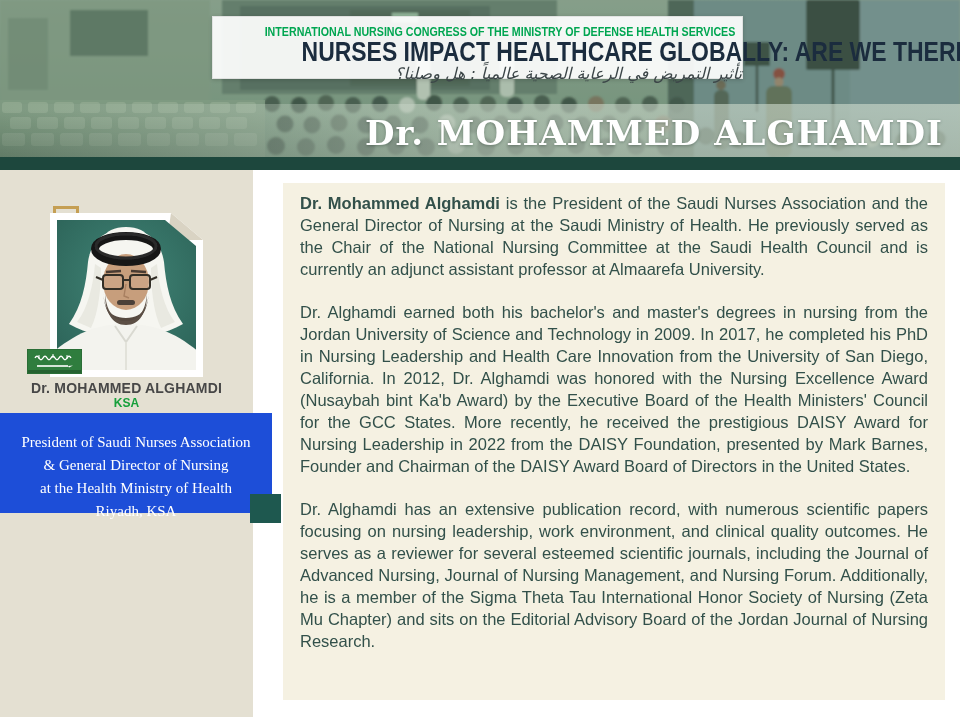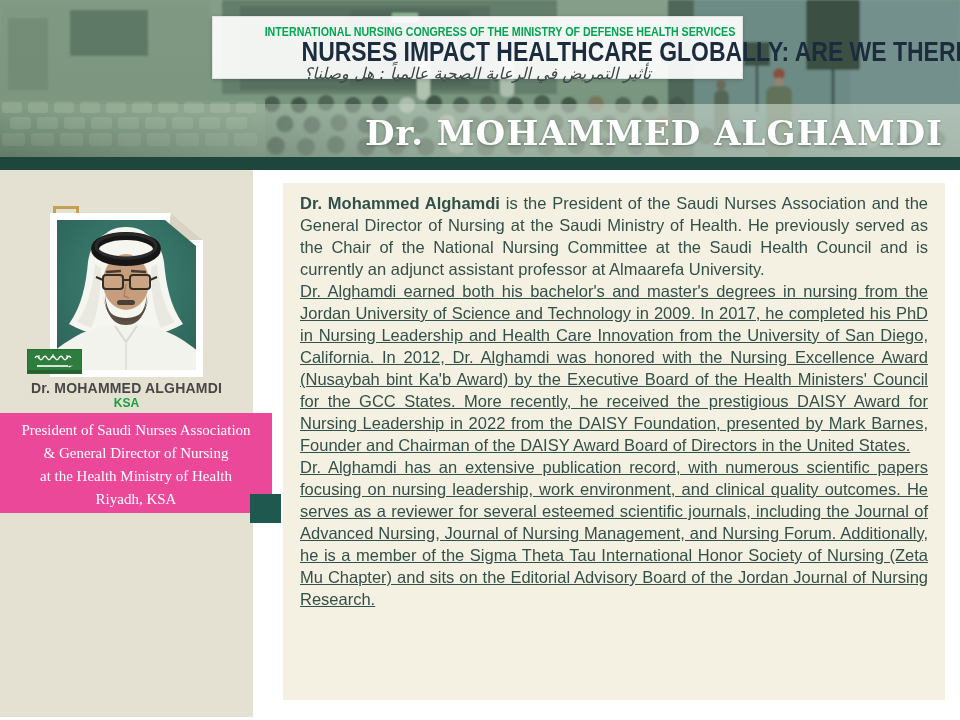--- a/index.html
+++ b/index.html
@@ -10,21 +10,21 @@
   .banner{position:absolute;left:0;top:0;width:960px;height:170px;}
   .banner-photo{position:absolute;left:0;top:0;width:960px;height:157px;display:block;}
   .title-band{position:absolute;left:0;top:104px;width:960px;height:53px;
     background:linear-gradient(90deg,rgba(190,205,190,0) 0%,rgba(193,208,193,.30) 25%,
                rgba(200,213,199,.58) 50%,rgba(204,217,203,.66) 100%);}
   .banner-rule{position:absolute;left:0;top:157px;width:960px;height:13px;background:#1d473d;}
 
   
   .congress-box{position:absolute;left:212px;top:16px;width:531px;height:63px;
     background:rgba(255,255,255,.92);border:1px solid rgba(0,0,0,.08);
-    box-shadow:0 1px 4px rgba(0,0,0,.18);text-align:center;padding-top:6px;box-sizing:border-box;}
+    box-shadow:0 1px 4px rgba(0,0,0,.18);text-align:right;padding-top:6px;box-sizing:border-box;}
   .congress-line1{font-size:13px;font-weight:700;color:#00a651;line-height:17px;white-space:nowrap;}
   .congress-line2{font-size:28px;font-weight:800;color:#1b2c3e;line-height:24px;white-space:nowrap;margin-left:8px;}
   .squeeze{display:inline-block;transform:scaleX(.82);transform-origin:50% 50%;}
   .congress-line3{font-size:16px;color:#3c4648;line-height:19px;direction:rtl;
     font-family:"DejaVu Sans",sans-serif;font-style:italic;}
 
   .slide-title{position:absolute;right:17px;top:113px;font-family:"DejaVu Serif",serif;
     font-weight:700;font-size:34px;letter-spacing:1px;color:#ffffff;white-space:nowrap;
     text-shadow:0 1px 3px rgba(20,40,30,.35);}
 
@@ -43,32 +43,32 @@
     clip-path:polygon(0 0,108px 0,139px 26px,139px 150px,0 150px);}
   .photo-inner svg{display:block;}
 
   .flag{position:absolute;left:27px;top:349px;width:55px;height:25px;}
 
   .person-name{position:absolute;left:0;top:380px;width:253px;text-align:center;
     font-size:14px;font-weight:700;color:#474747;letter-spacing:.2px;white-space:nowrap;}
   .person-country{position:absolute;left:0;top:396px;width:253px;text-align:center;
     font-size:12px;font-weight:800;color:#17a03c;}
 
-  .role-box{position:absolute;left:0;top:413px;width:272px;height:100px;background:#ec4899;
+  .role-box{position:absolute;left:0;top:413px;width:272px;height:100px;background:#1d4ed8;
     color:#ffffff;text-align:center;font-family:"Liberation Serif",serif;
-    font-size:15px;line-height:23px;padding-top:6px;box-sizing:border-box;}
+    font-size:15px;line-height:23px;padding-top:18px;box-sizing:border-box;}
   .role-box .loc{font-weight:400;}
 
   .teal-accent{position:absolute;left:250px;top:494px;width:31px;height:29px;background:#1e584f;}
 
   
   .bio-box{position:absolute;left:283px;top:183px;width:662px;height:517px;background:#f5f1e2;
     padding:9px 17px 4px 17px;box-sizing:border-box;}
   .bio-box p{margin:0;font-size:16.5px;line-height:22px;color:#32504a;text-align:justify;}
-  .bio-box p + p{text-decoration:underline;}
+  .bio-box p + p{margin-top:21px;}
   .bio-box .lead{font-weight:700;}
 </style>
 </head>
 <body>
 
 <div class="slide">
 
   <header class="banner">
     <svg class="banner-photo" viewBox="0 0 960 157" preserveAspectRatio="none" aria-hidden="true">
       <defs>

